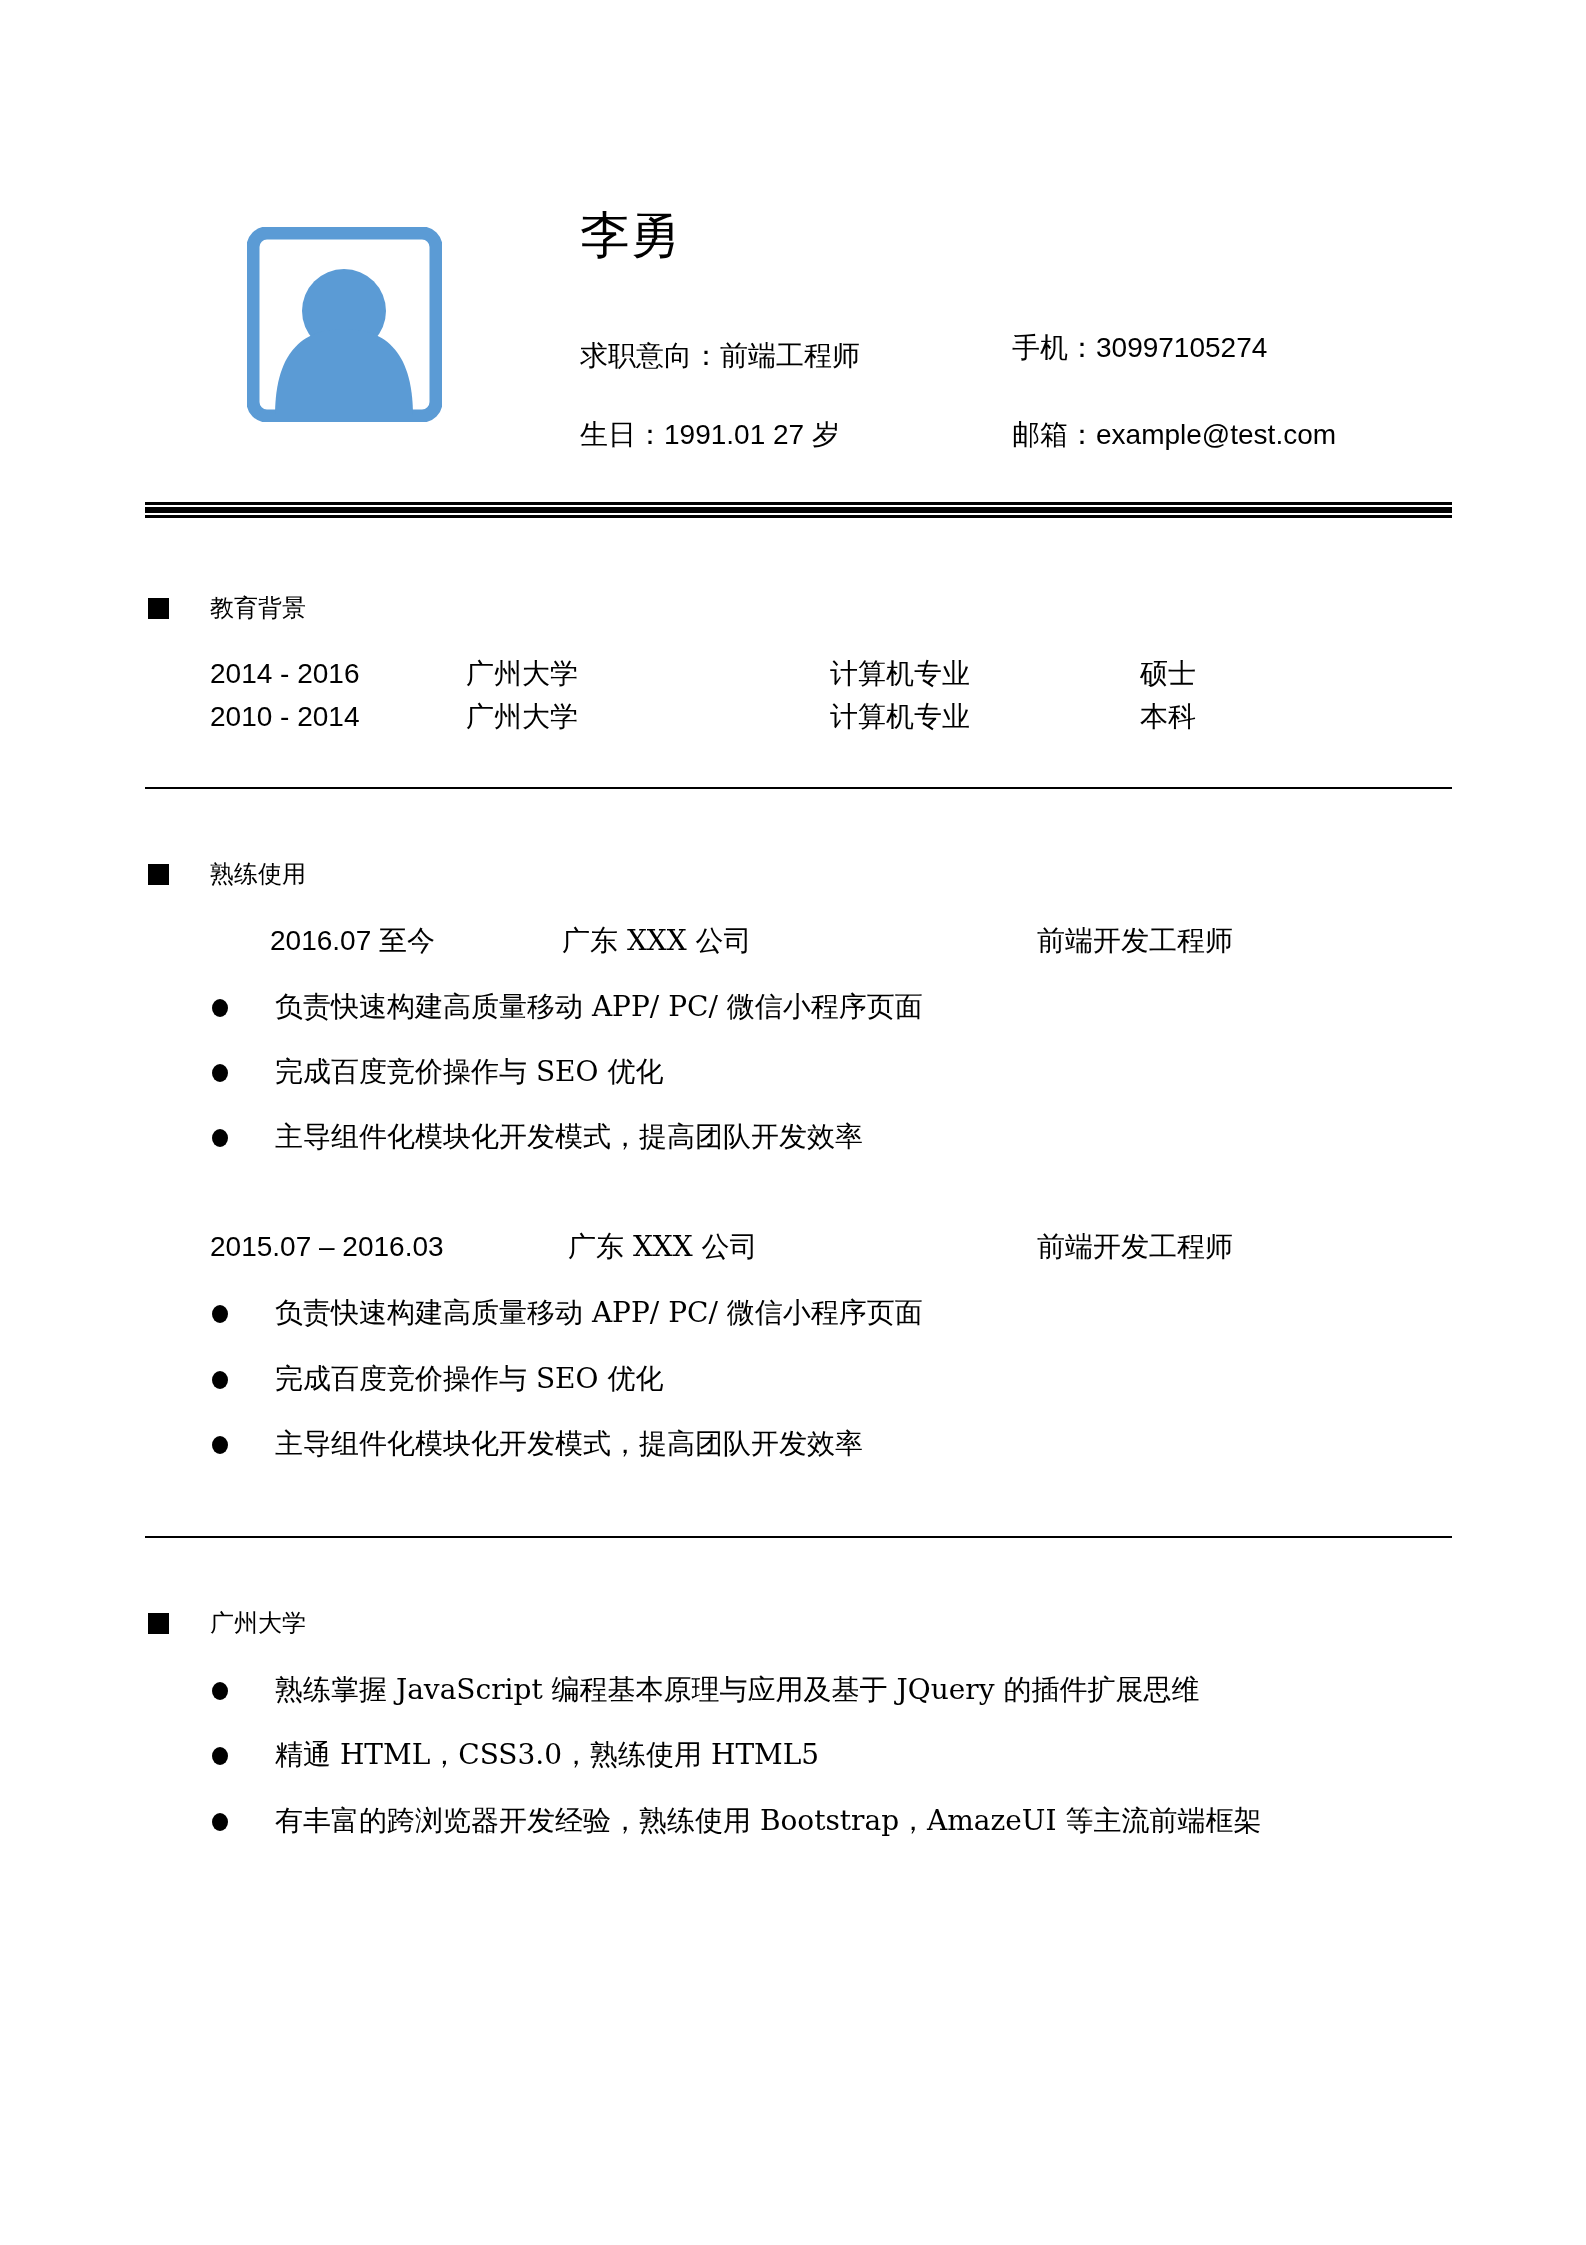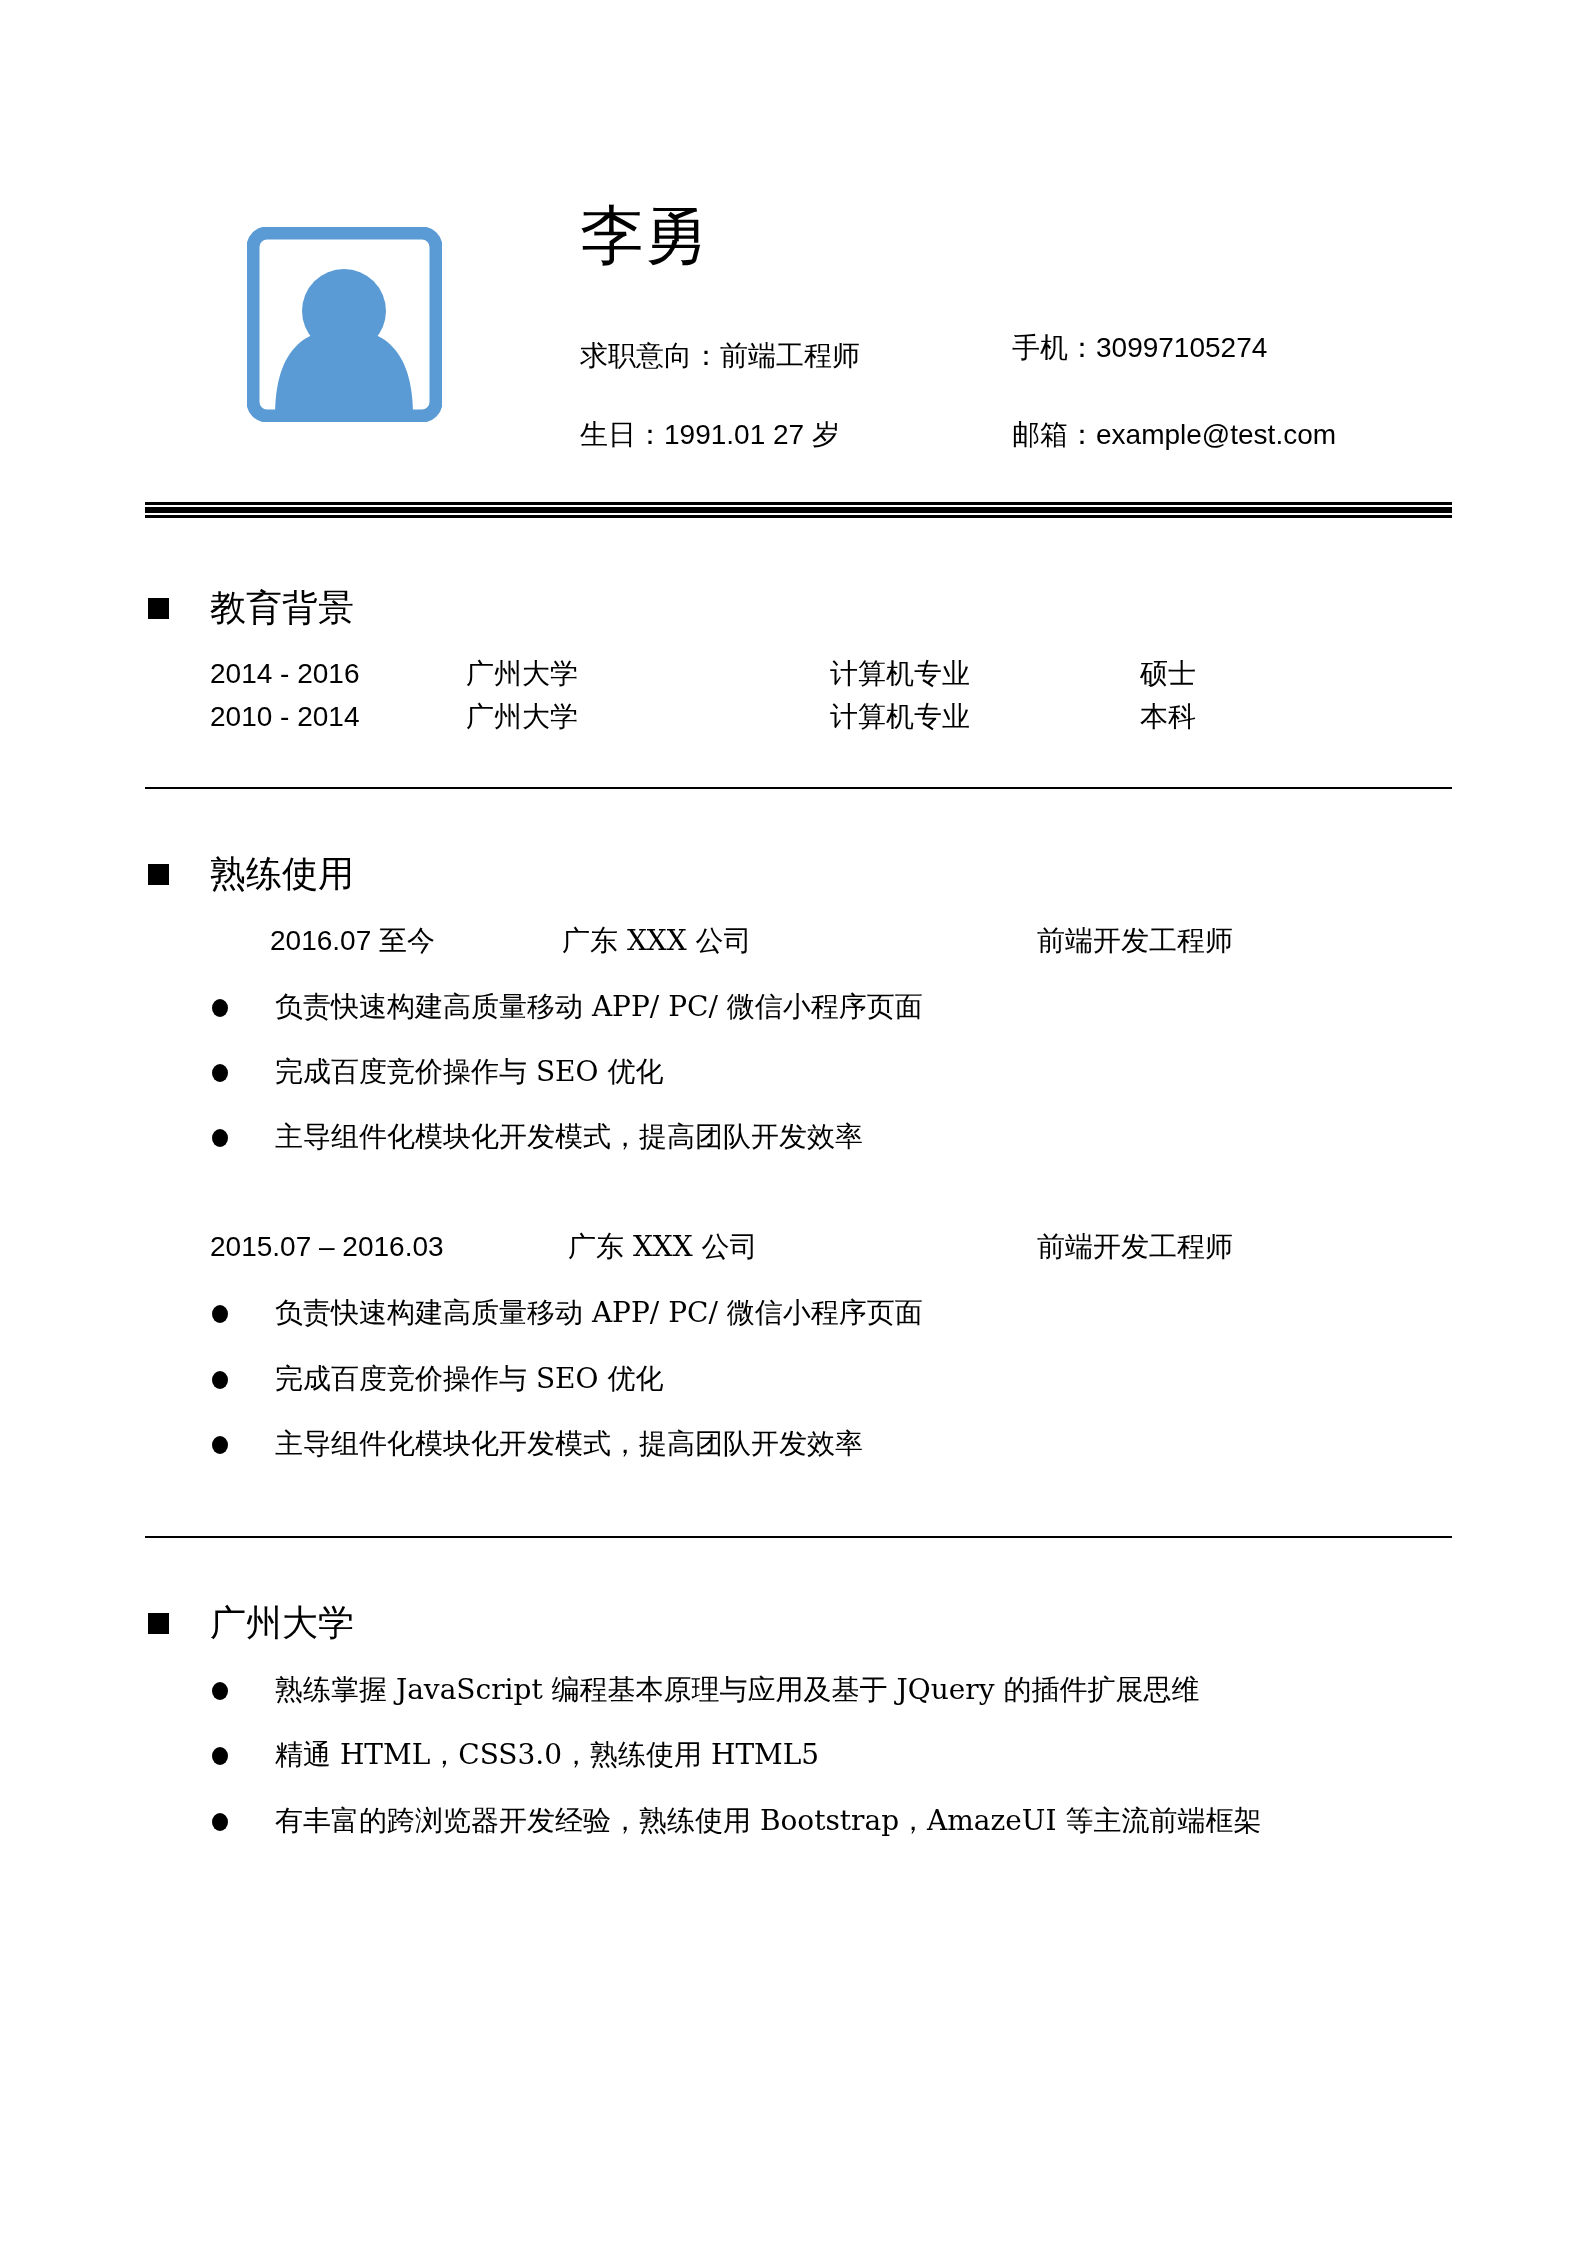--- a/index.html
+++ b/index.html
@@ -1,30 +1,30 @@
 <!DOCTYPE html>
 <html><head>
 <meta charset="utf-8">
 <style>
   html, body { margin: 0; padding: 0; background: #ffffff; }
   body { width: 1586px; height: 2245px; position: relative; overflow: hidden;
          font-family: "DejaVu Sans", "Liberation Sans", sans-serif; color: #000; }
   .abs { position: absolute; white-space: nowrap; }
   .avatar { position: absolute; left: 247px; top: 227px; width: 195px; height: 195px; }
-  .name { font-family: "DejaVu Serif", "Liberation Serif", serif; font-size: 64px; left: 580px; top: 205px; line-height: 60px; }
+  .name { font-family: "DejaVu Serif", "Liberation Serif", serif; font-size: 50px; left: 580px; top: 205px; line-height: 60px; }
   .info { font-size: 28px; line-height: 36px; }
   .info .lbl { font-family: "DejaVu Serif", "Liberation Serif", serif; }
   .info .val { font-family: "Liberation Sans", "DejaVu Sans", sans-serif; }
   .triple { position: absolute; left: 145px; width: 1307px; top: 502px; height: 15px; }
   .triple .l1 { position: absolute; left: 0; right: 0; top: 0; height: 3px; background: #000; }
   .triple .l2 { position: absolute; left: 0; right: 0; top: 5px; height: 6px; background: #000; }
   .triple .l3 { position: absolute; left: 0; right: 0; top: 13px; height: 3px; background: #000; }
   .divider { position: absolute; left: 145px; width: 1307px; height: 2px; background: #000; }
   .sec-square { position: absolute; width: 21px; height: 21px; background: #000; }
-  .sec-title { font-family: Liberation Serif, serif; font-size: 36px; line-height: 44px; }
+  .sec-title { font-family: Liberation Serif, serif; font-size: 24px; line-height: 44px; }
   .row { font-size: 28px; line-height: 36px; }
   .row .cjk { font-family: "DejaVu Serif", "Liberation Serif", serif; }
   .row .lat { font-family: "Liberation Sans", "DejaVu Sans", sans-serif; }
   .dot { position: absolute; width: 16px; height: 18px; border-radius: 50%; background: #000; }
   .btext { font-family: "DejaVu Serif", "Liberation Serif", serif; font-size: 28px; line-height: 36px; }
 </style>
 </head>
 <body>
 
 <div class="avatar">

